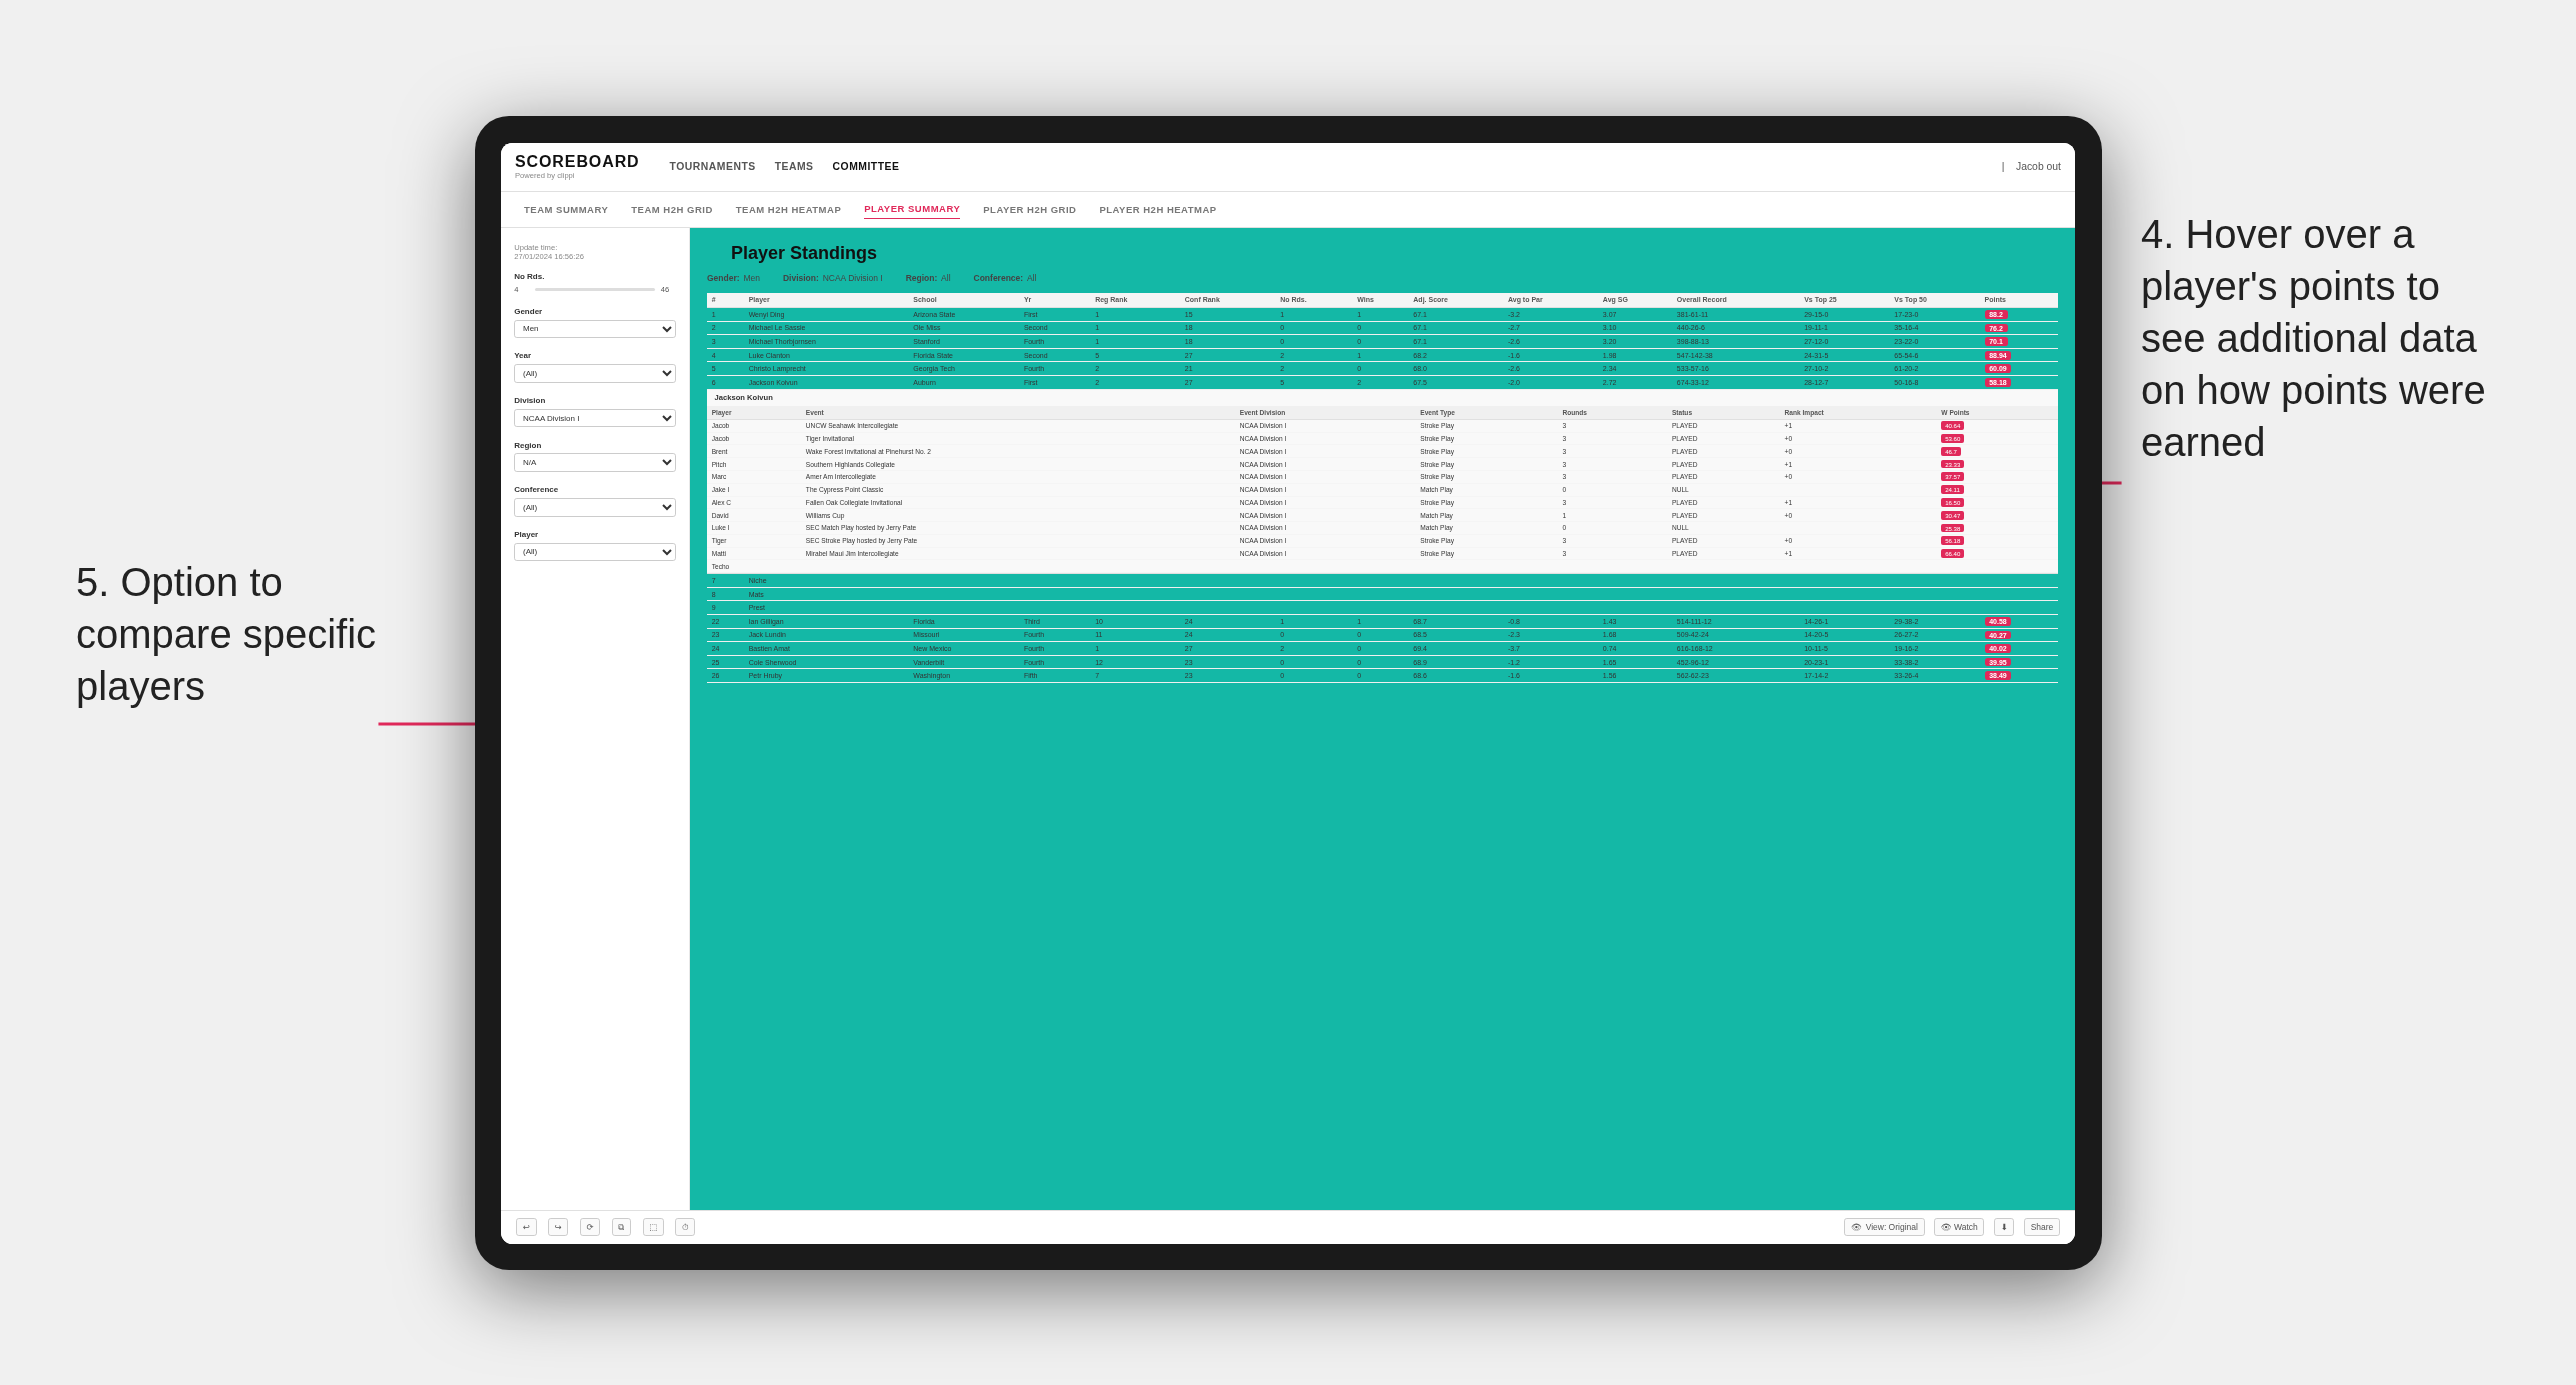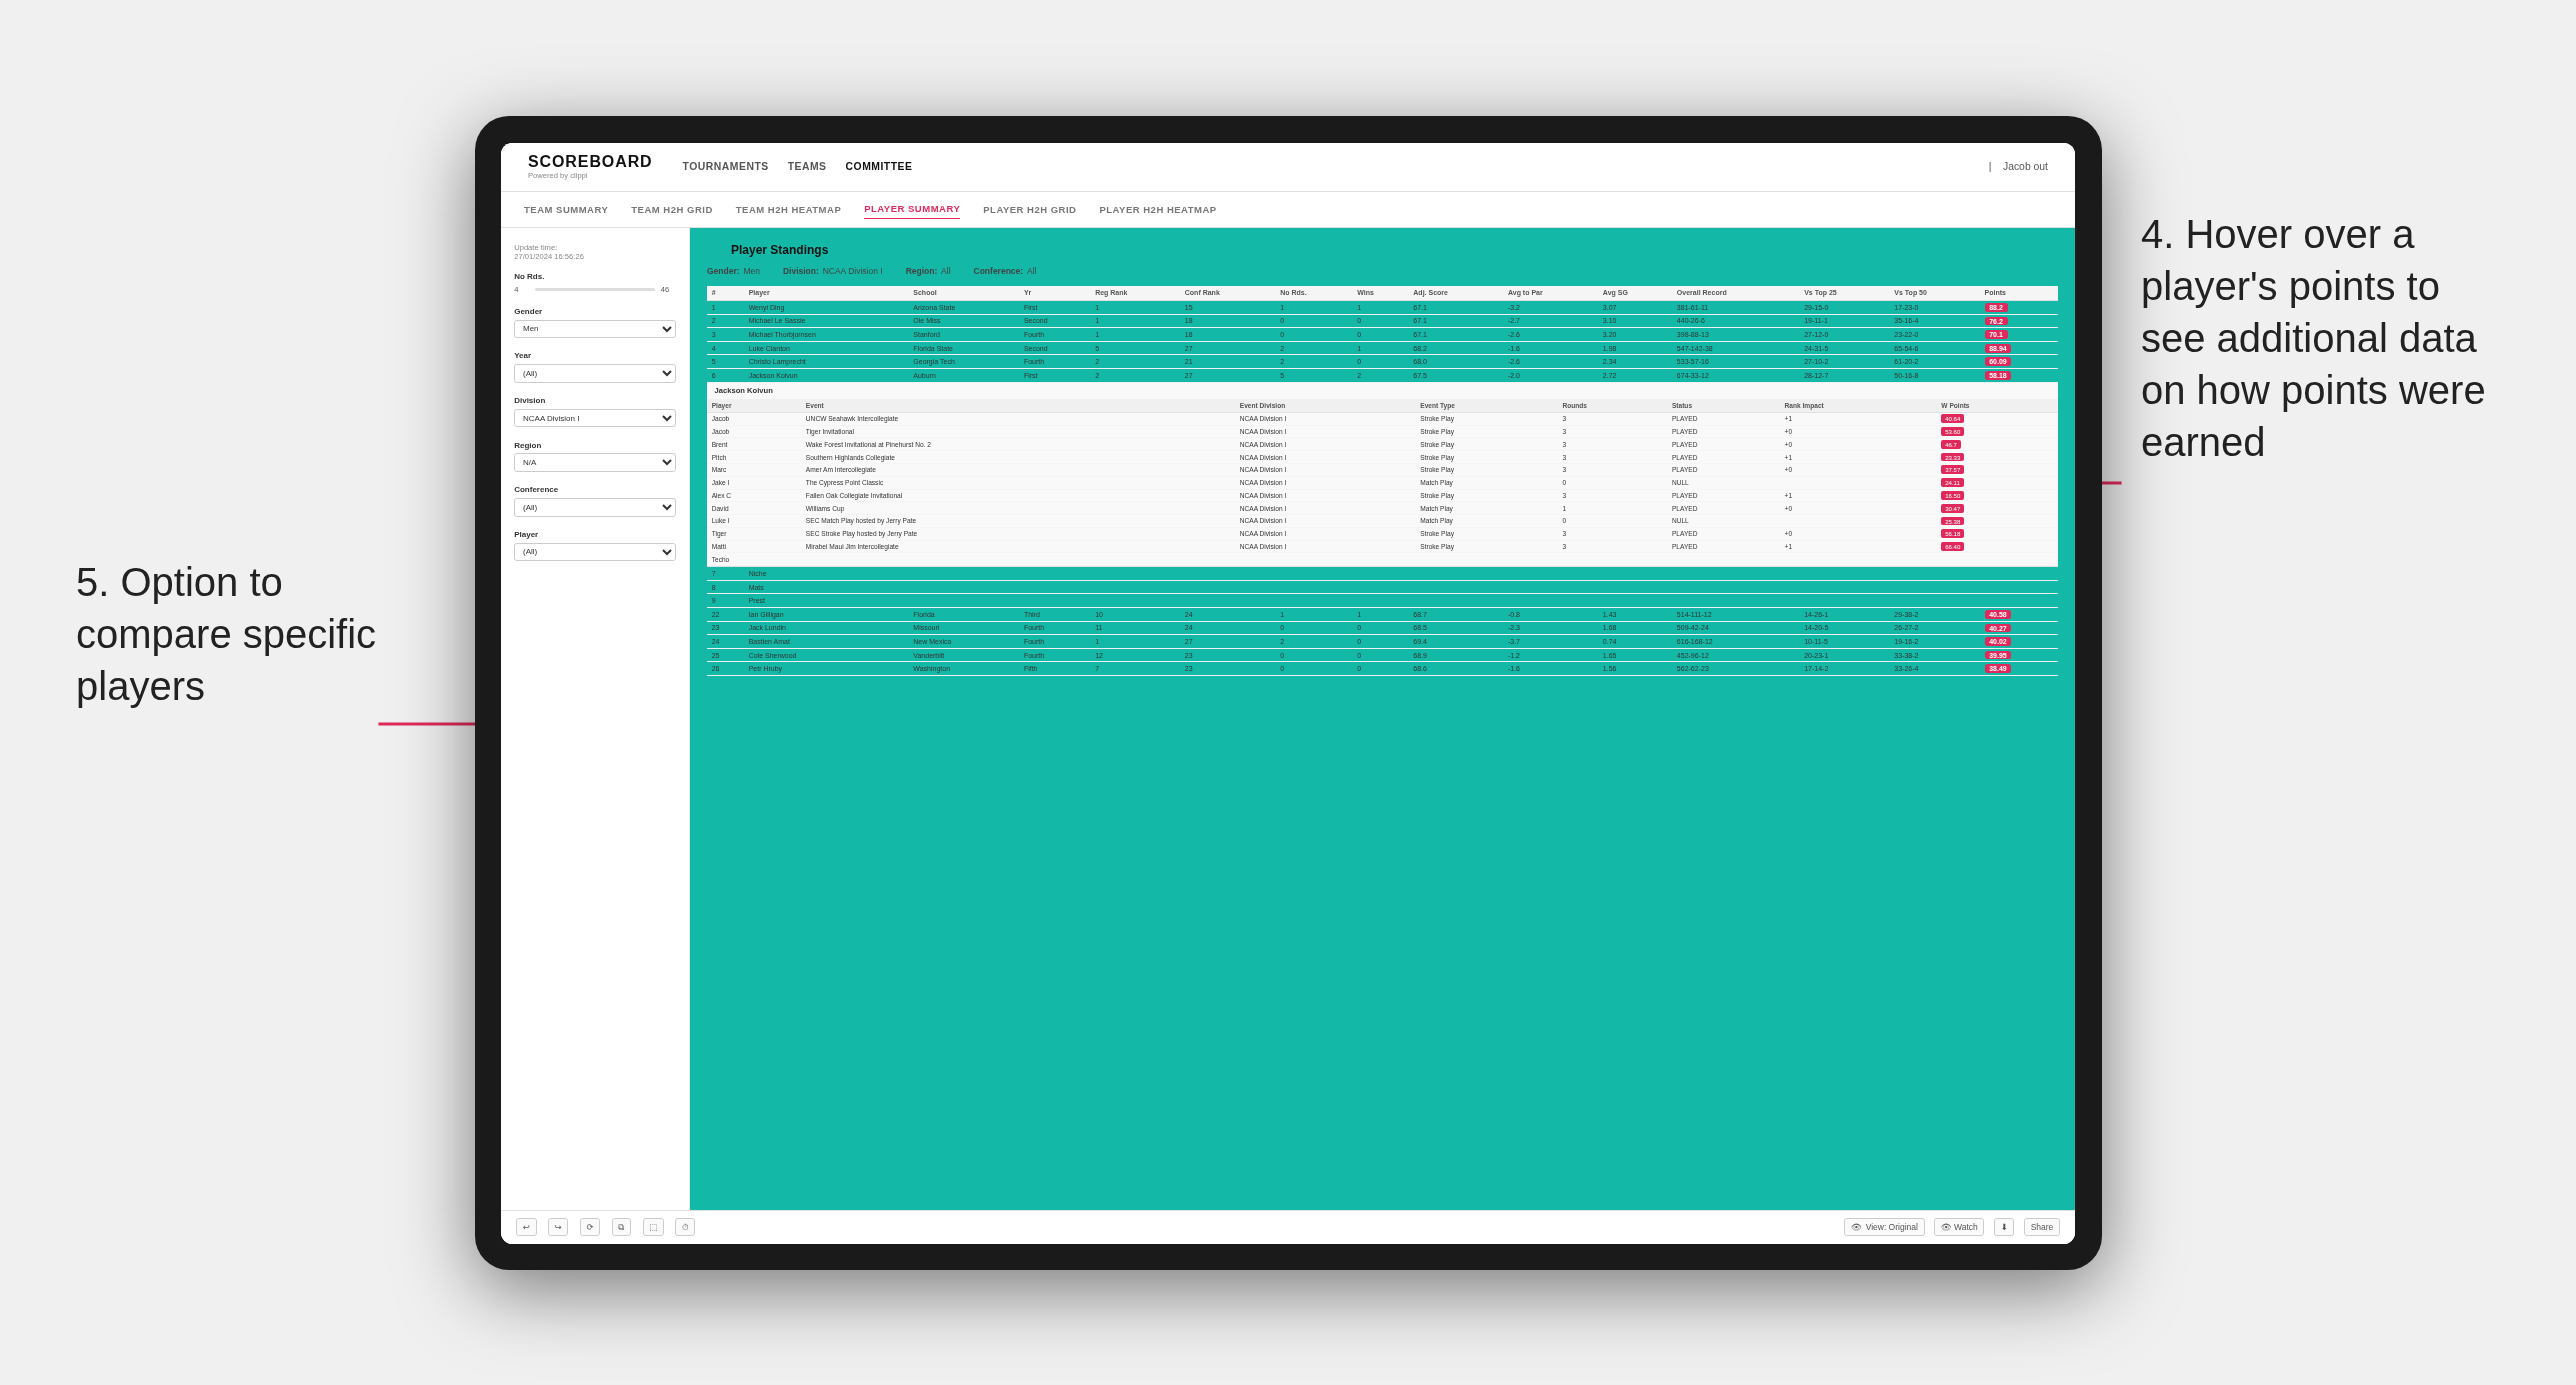--- a/index.html
+++ b/index.html
@@ -52,21 +52,21 @@
       border-radius: 11.4px;
       overflow: hidden;
       display: flex;
       flex-direction: column;
     }
 
     
     .top-nav {
       background: #fff;
       border-bottom: 0.9px solid #e0e0e0;
-      padding: 0 27px;
+      padding: 0 14px;
       display: flex;
       align-items: center;
       height: 49px;
       flex-shrink: 0;
       justify-content: center;
     }
     .logo-area {
       display: flex;
       flex-direction: column;
       margin-right: 30px;
@@ -193,21 +193,21 @@
 
     
     .right-panel {
       flex: 1;
       padding: 15px 17px;
       overflow-y: auto;
       overflow-x: hidden;
     }
 
     .panel-title {
-      font-size: 12px;
+      font-size: 18px;
       font-weight: 700;
       color: #111;
       margin-bottom: 9.5px;
       padding-left: 24px;
     }
 
     .filters-row {
       display: flex;
       gap: 23px;
       margin-bottom: 9.5px;

